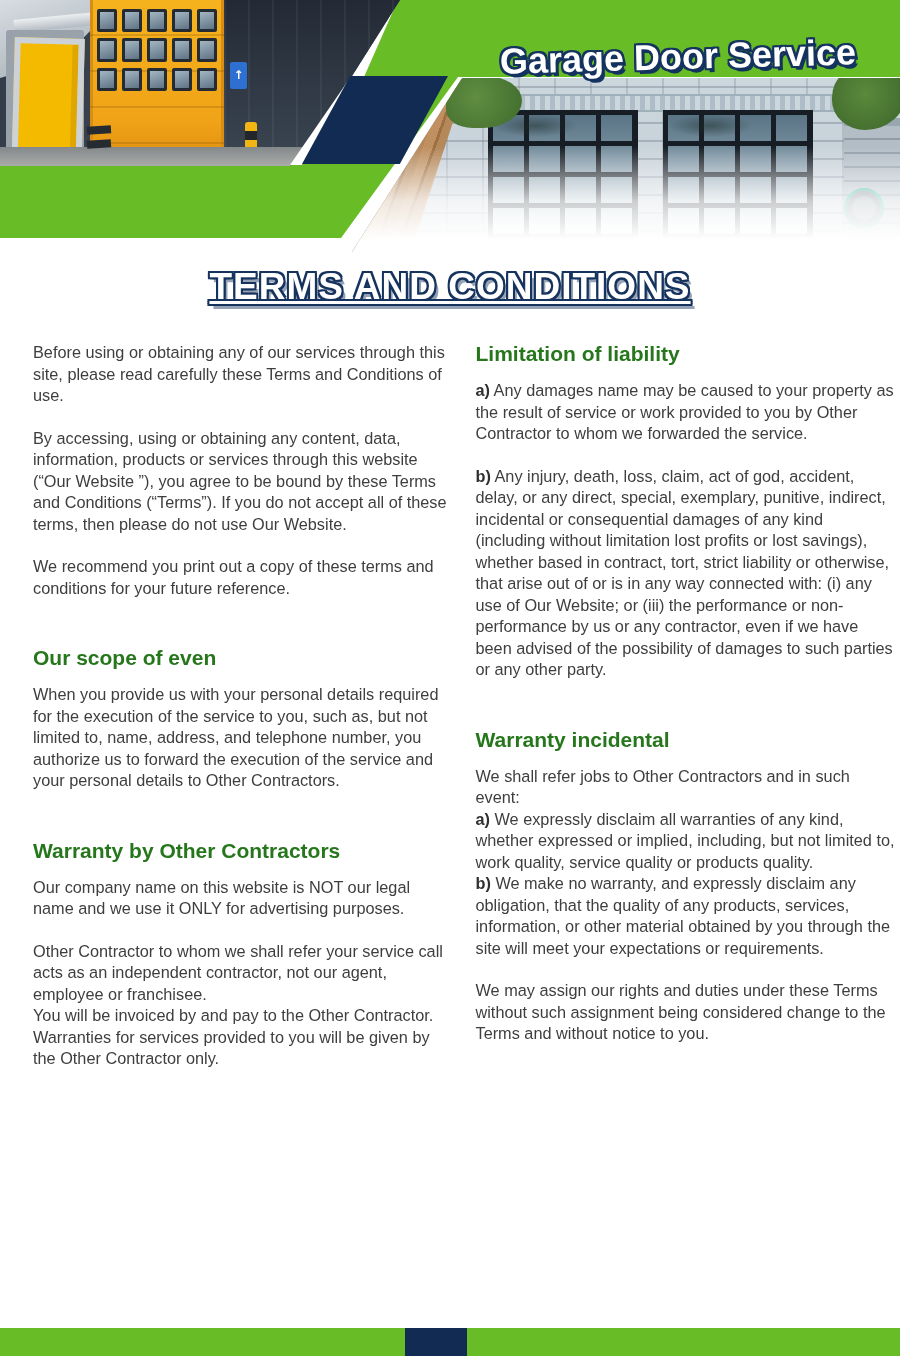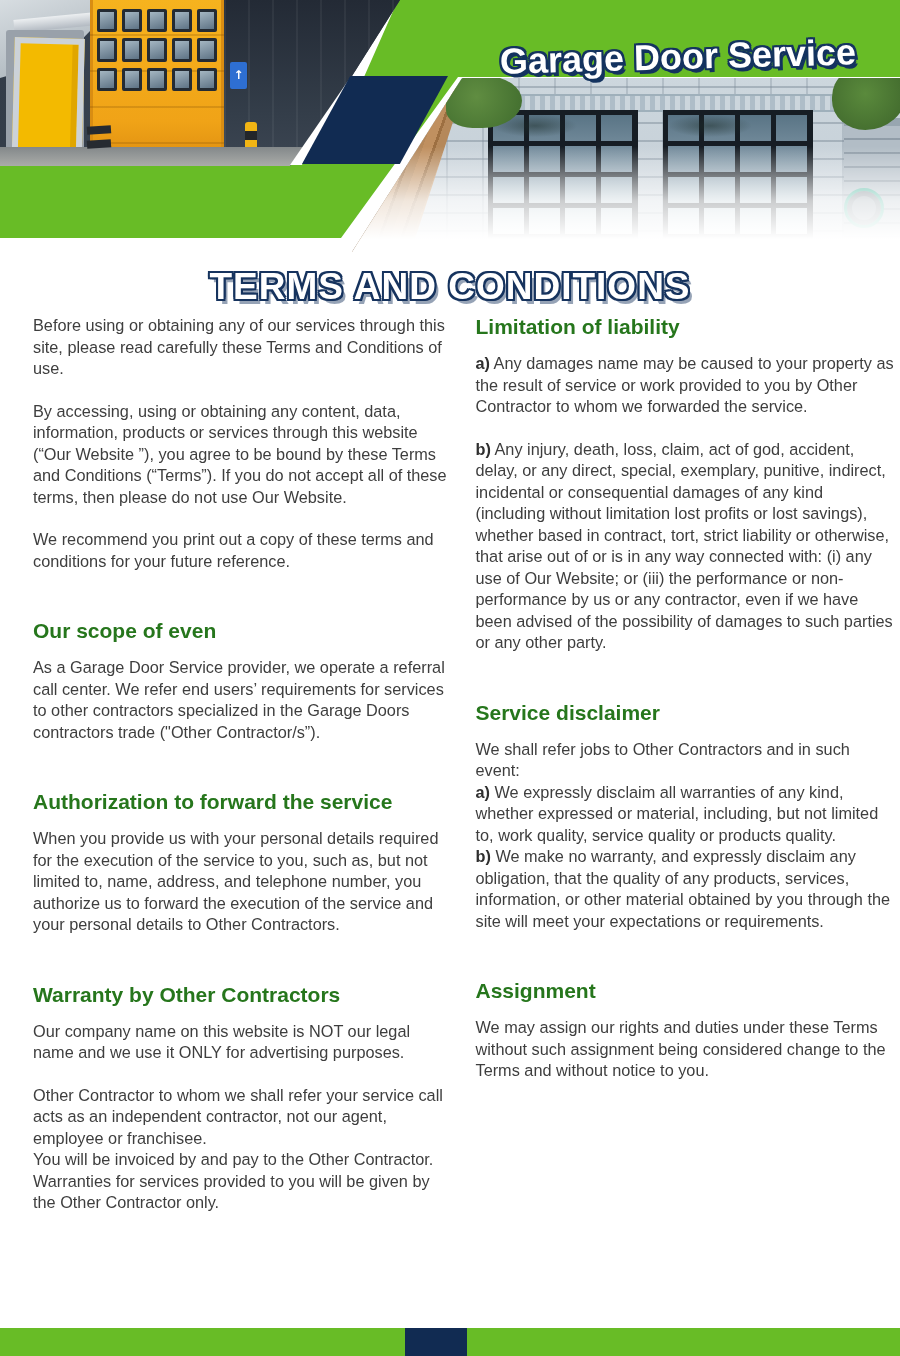--- a/index.html
+++ b/index.html
@@ -93,26 +93,27 @@
     left:468px;top:12px;width:420px;text-align:center;
     font-size:36px;font-weight:bold;letter-spacing:0;color:#fff;
     transform:rotate(-1.5deg);white-space:nowrap;
     text-shadow:
       -2px -2px 0 #14335f,2px -2px 0 #14335f,-2px 2px 0 #14335f,2px 2px 0 #14335f,
       -2px 0 0 #14335f,2px 0 0 #14335f,0 -2px 0 #14335f,0 2px 0 #14335f,
       3px 4px 0 #14335f;
   }
   
   .page-heading{
-    margin:14px 0 5px;text-align:center;
+    margin:14px 0 32px;text-align:center;
     font-size:37px;font-weight:bold;letter-spacing:1px;color:#fff;
     text-shadow:
       -2px -2px 0 #16335e,2px -2px 0 #16335e,-2px 2px 0 #16335e,2px 2px 0 #16335e,
       -2px 0 0 #16335e,2px 0 0 #16335e,0 -2px 0 #16335e,0 2px 0 #16335e,
       4px 5px 0 rgba(22,51,94,.45);
+    text-decoration: underline;
   }
   
   .content{display:flex;gap:22px;padding:0 4px 0 33px;}
   .col{flex:1;min-width:0;}
   .para{
     margin:0 0 21px;font-size:16.3px;line-height:1.32;color:#3e3e3e;
     white-space:pre-line;
   }
   .para b{color:#2f2f2f;}
   .section-heading{
@@ -189,38 +190,35 @@
   </header>
 
   <h2 class="page-heading">TERMS AND CONDITIONS</h2>
 
   <main class="content">
     <section class="col">
         <p class="para"><span>Before using or obtaining any of our services through this site, please read carefully these Terms and Conditions of use.</span></p>
         <p class="para"><span>By accessing, using or obtaining any content, data, information, products or services through this website (“Our Website ”), you agree to be bound by these Terms and Conditions (“Terms”). If you do not accept all of these terms, then please do not use Our Website.</span></p>
         <p class="para"><span>We recommend you print out a copy of these terms and conditions for your future reference.</span></p>
         <h3 class="section-heading">Our scope of even</h3>
-        <p class="para"><span>As a Garage Door Service provider, we operate a referral call center. We refer end users’ requirements for services to other contractors specialized in the Garage Doors contractors trade ("Other Contractor/s”).</span></p>
-        <h3 class="section-heading">Authorization to forward the service</h3>
         <p class="para"><span>When you provide us with your personal details required for the execution of the service to you, such as, but not limited to, name, address, and telephone number, you authorize us to forward the execution of the service and your personal details to Other Contractors.</span></p>
         <h3 class="section-heading">Warranty by Other Contractors</h3>
         <p class="para"><span>Our company name on this website is NOT our legal name and we use it ONLY for advertising purposes.</span></p>
         <p class="para"><span>Other Contractor to whom we shall refer your service call acts as an independent contractor, not our agent, employee or franchisee.
 You will be invoiced by and pay to the Other Contractor.
 Warranties for services provided to you will be given by the Other Contractor only.</span></p>
       </section>
     <section class="col">
         <h3 class="section-heading">Limitation of liability</h3>
         <p class="para"><b>a)</b><span> Any damages name may be caused to your property as the result of service or work provided to you by Other Contractor to whom we forwarded the service.</span></p>
         <p class="para"><b>b)</b><span> Any injury, death, loss, claim, act of god, accident, delay, or any direct, special, exemplary, punitive, indirect, incidental or consequential damages of any kind (including without limitation lost profits or lost savings), whether based in contract, tort, strict liability or otherwise, that arise out of or is in any way connected with: (i) any use of Our Website; or (iii) the performance or non-performance by us or any contractor, even if we have been advised of the possibility of damages to such parties or any other party.</span></p>
-        <h3 class="section-heading">Service disclaimer</h3>
+        <h3 class="section-heading">Warranty incidental</h3>
         <p class="para"><span>We shall refer jobs to Other Contractors and in such event:
-</span><b>a)</b><span> We expressly disclaim all warranties of any kind, whether expressed or material, including, but not limited to, work quality, service quality or products quality.
+</span><b>a)</b><span> We expressly disclaim all warranties of any kind, whether expressed or implied, including, but not limited to, work quality, service quality or products quality.
 </span><b>b)</b><span> We make no warranty, and expressly disclaim any obligation, that the quality of any products, services, information, or other material obtained by you through the site will meet your expectations or requirements.</span></p>
-        <h3 class="section-heading">Assignment</h3>
         <p class="para"><span>We may assign our rights and duties under these Terms without such assignment being considered change to the Terms and without notice to you.</span></p>
       </section>
   </main>
 
   <footer class="footer-bar">
     <div class="footer-navy"></div>
   </footer>
 
 </div>
 

